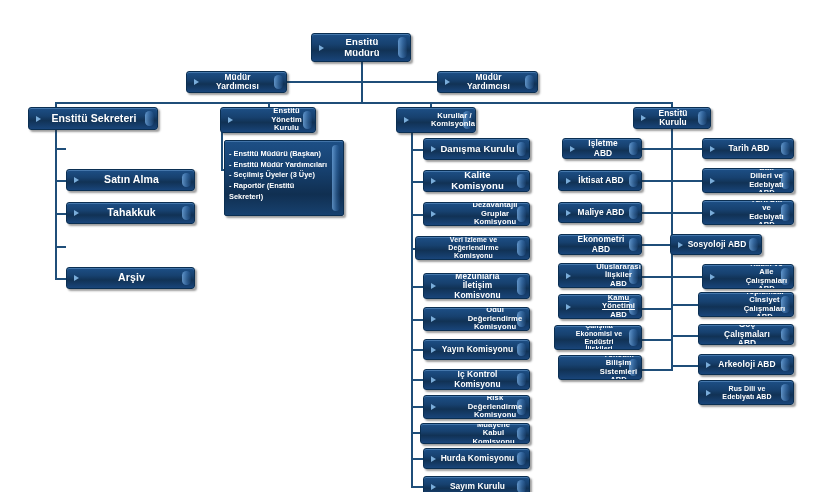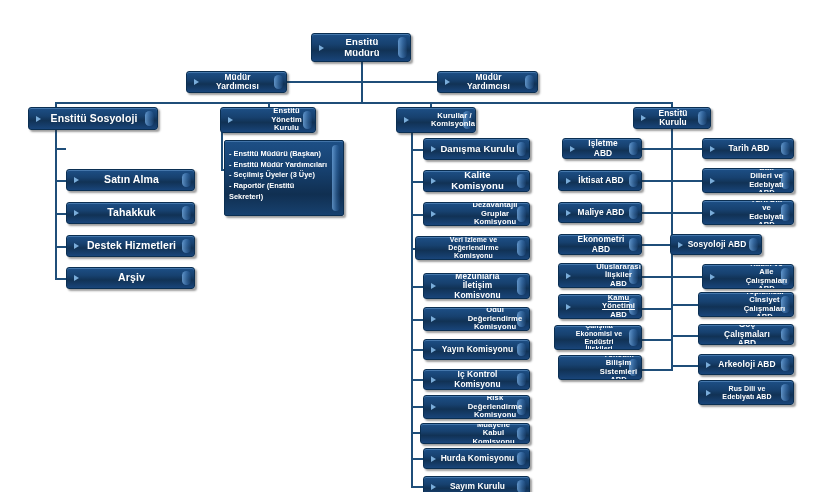--- a/index.html
+++ b/index.html
@@ -196,21 +196,21 @@
     <span class="label">Müdür Yardımcısı</span>
   </div>
 
   <div class="node fs9" style="left:437px; top:47px; width:101px; height:22px;">
     <span class="marker"></span>
     <span class="label">Müdür Yardımcısı</span>
   </div>
 
   <div class="node fs11" style="left:28px; top:83px; width:130px; height:23px;">
     <span class="marker"></span>
-    <span class="label">Enstitü Sosyoloji</span>
+    <span class="label">Enstitü Sekreteri</span>
   </div>
 
   <div class="node fs8" style="left:220px; top:83px; width:96px; height:26px;">
     <span class="marker"></span>
     <span class="label">Enstitü Yönetim Kurulu</span>
   </div>
 
   <div class="node fs8" style="left:396px; top:83px; width:80px; height:26px;">
     <span class="marker"></span>
     <span class="label">Kurullar / Komisyonlar</span>
@@ -221,24 +221,20 @@
     <span class="label">Enstitü Kurulu</span>
   </div>
 
   <div class="node fs11" style="left:66px; top:145px; width:129px; height:22px;">
     <span class="marker"></span>
     <span class="label">Satın Alma</span>
   </div>
   <div class="node fs11" style="left:66px; top:178px; width:129px; height:22px;">
     <span class="marker"></span>
     <span class="label">Tahakkuk</span>
-  </div>
-  <div class="node fs11" style="left:66px; top:211px; width:129px; height:22px;">
-    <span class="marker"></span>
-    <span class="label">Destek Hizmetleri</span>
   </div>
   <div class="node fs11" style="left:66px; top:243px; width:129px; height:22px;">
     <span class="marker"></span>
     <span class="label">Arşiv</span>
   </div>
 
   <div class="detail-box" style="left:224px; top:116px; width:120px; height:76px;">
     <div class="dline">- Enstitü Müdürü (Başkan)</div>
     <div class="dline">- Enstitü Müdür Yardımcıları</div>
     <div class="dline">- Seçilmiş Üyeler (3 Üye)</div>

